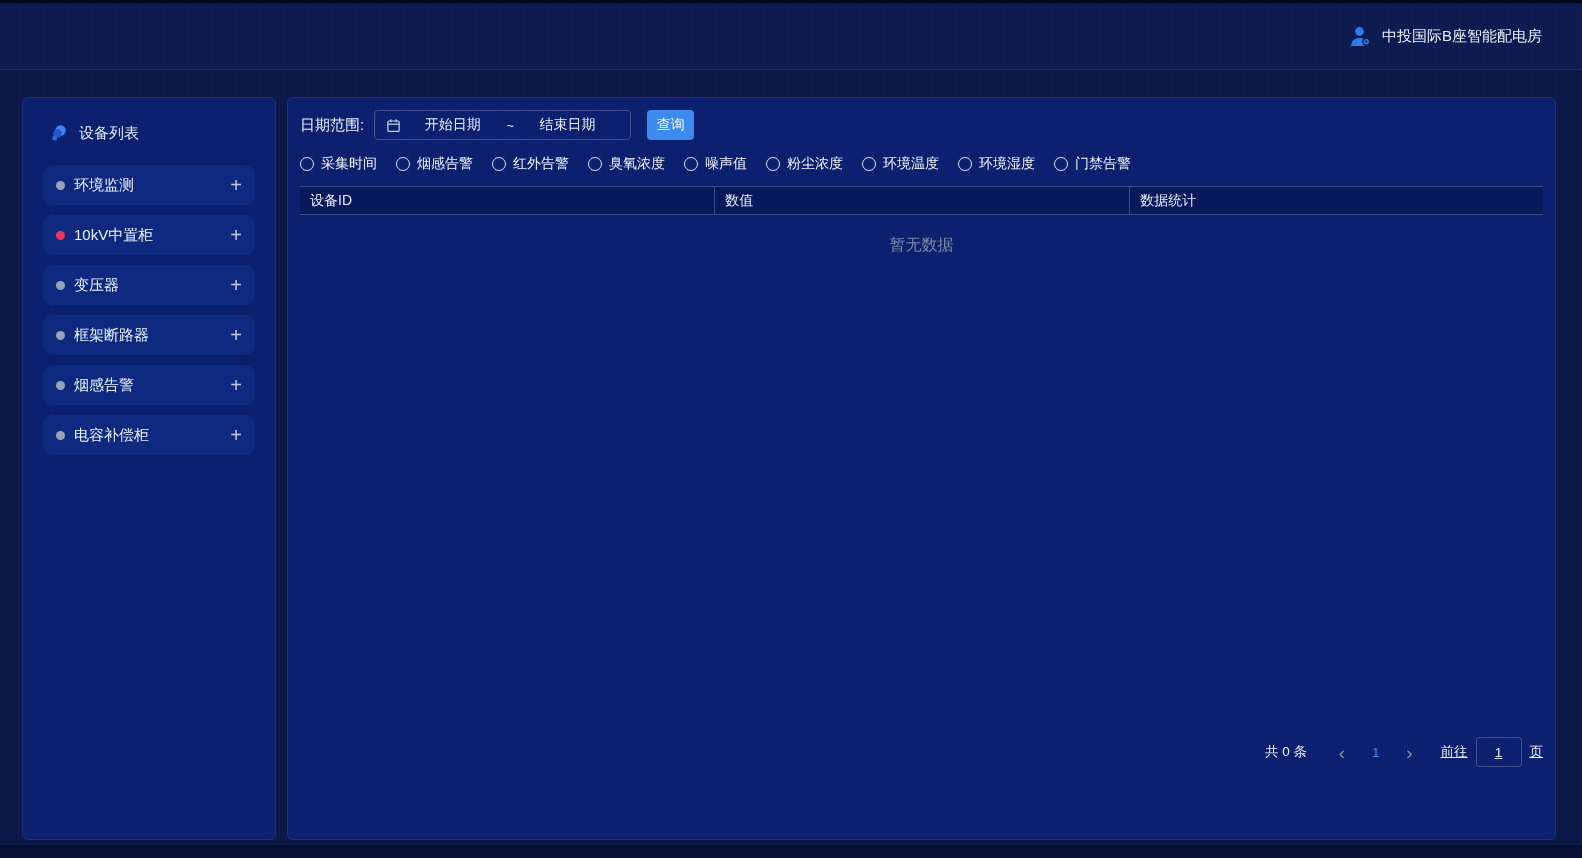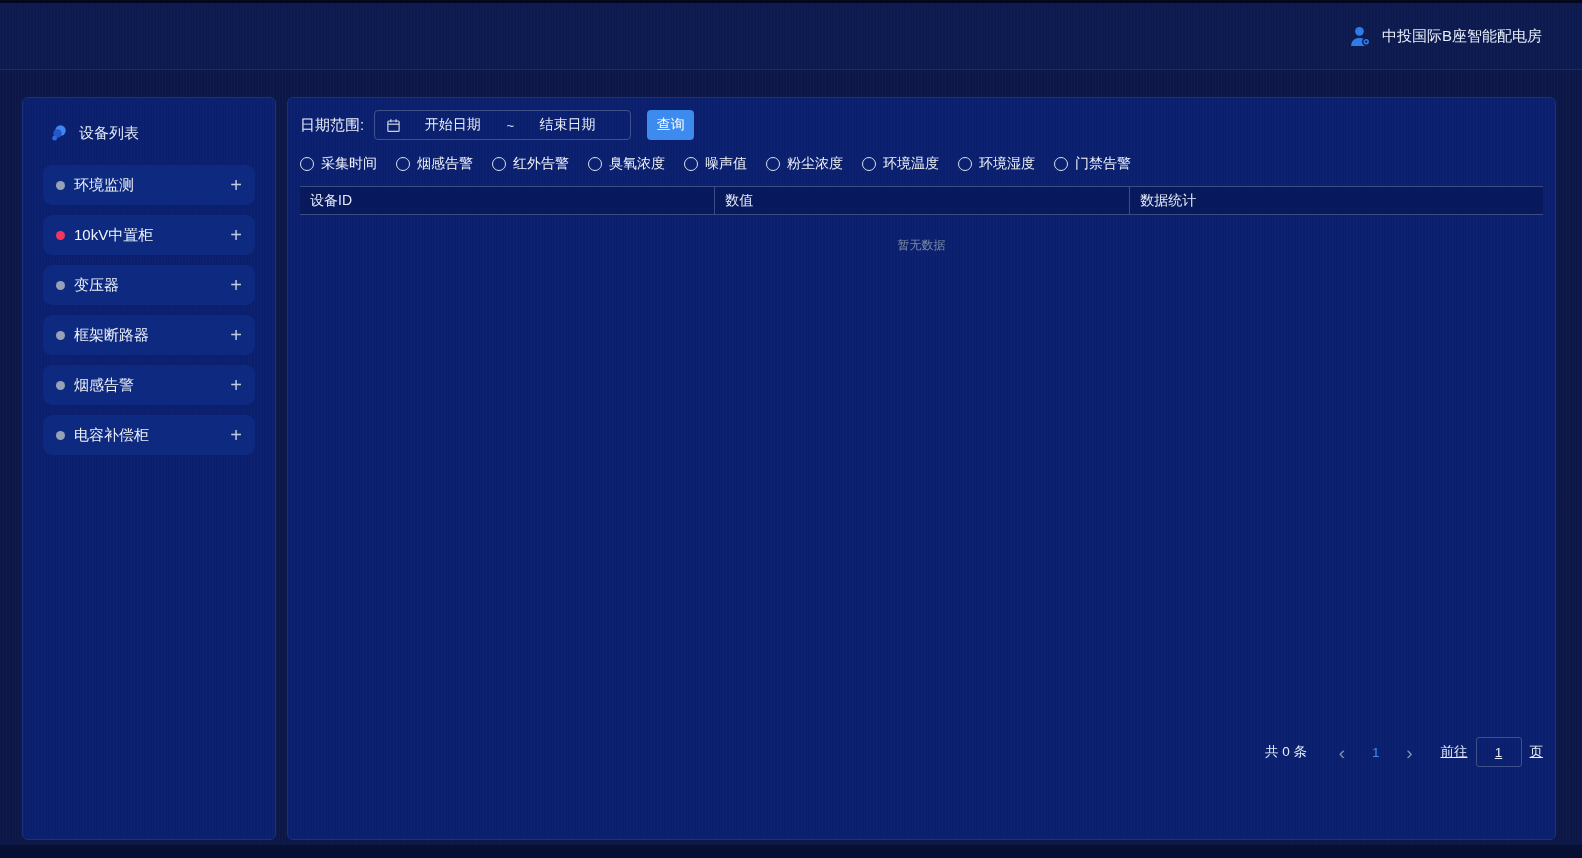--- a/index.html
+++ b/index.html
@@ -66,21 +66,21 @@
   .table{margin-top:13px;}
   .thead{
     display:flex;height:27px;align-items:stretch;
     border-top:1px solid #3c4c82;border-bottom:1px solid #3c4c82;background:rgba(5,17,70,0.45);
   }
   .th{display:flex;align-items:center;padding-left:10px;font-size:14px;color:#e6ebf6;box-sizing:border-box;}
   .th-sep{border-right:1px solid #3c4c82;}
   .th-1,.th-2{width:33.4%;}
   .th-3{flex:1;}
   .empty-row{height:60px;display:flex;align-items:center;justify-content:center;}
-  .empty-text{font-size:12px;color:#7d89a8;}
+  .empty-text{font-size:16px;color:#7d89a8;}
   
   .pagination{
     margin-top:auto;align-self:flex-end;margin-bottom:60px;
     display:flex;align-items:center;font-size:13.5px;color:#e7ecf7;
   }
   .pg-total{margin-right:22px;}
   .pg-arrow{width:26px;text-align:center;color:#8793ad;font-size:19px;cursor:pointer;line-height:1;}
   .pg-num{padding:0 17px;font-size:13.5px;cursor:pointer;}
   .pg-goto{margin-left:18px;display:flex;align-items:center;gap:8px;text-decoration:underline;}
   .pg-input{

